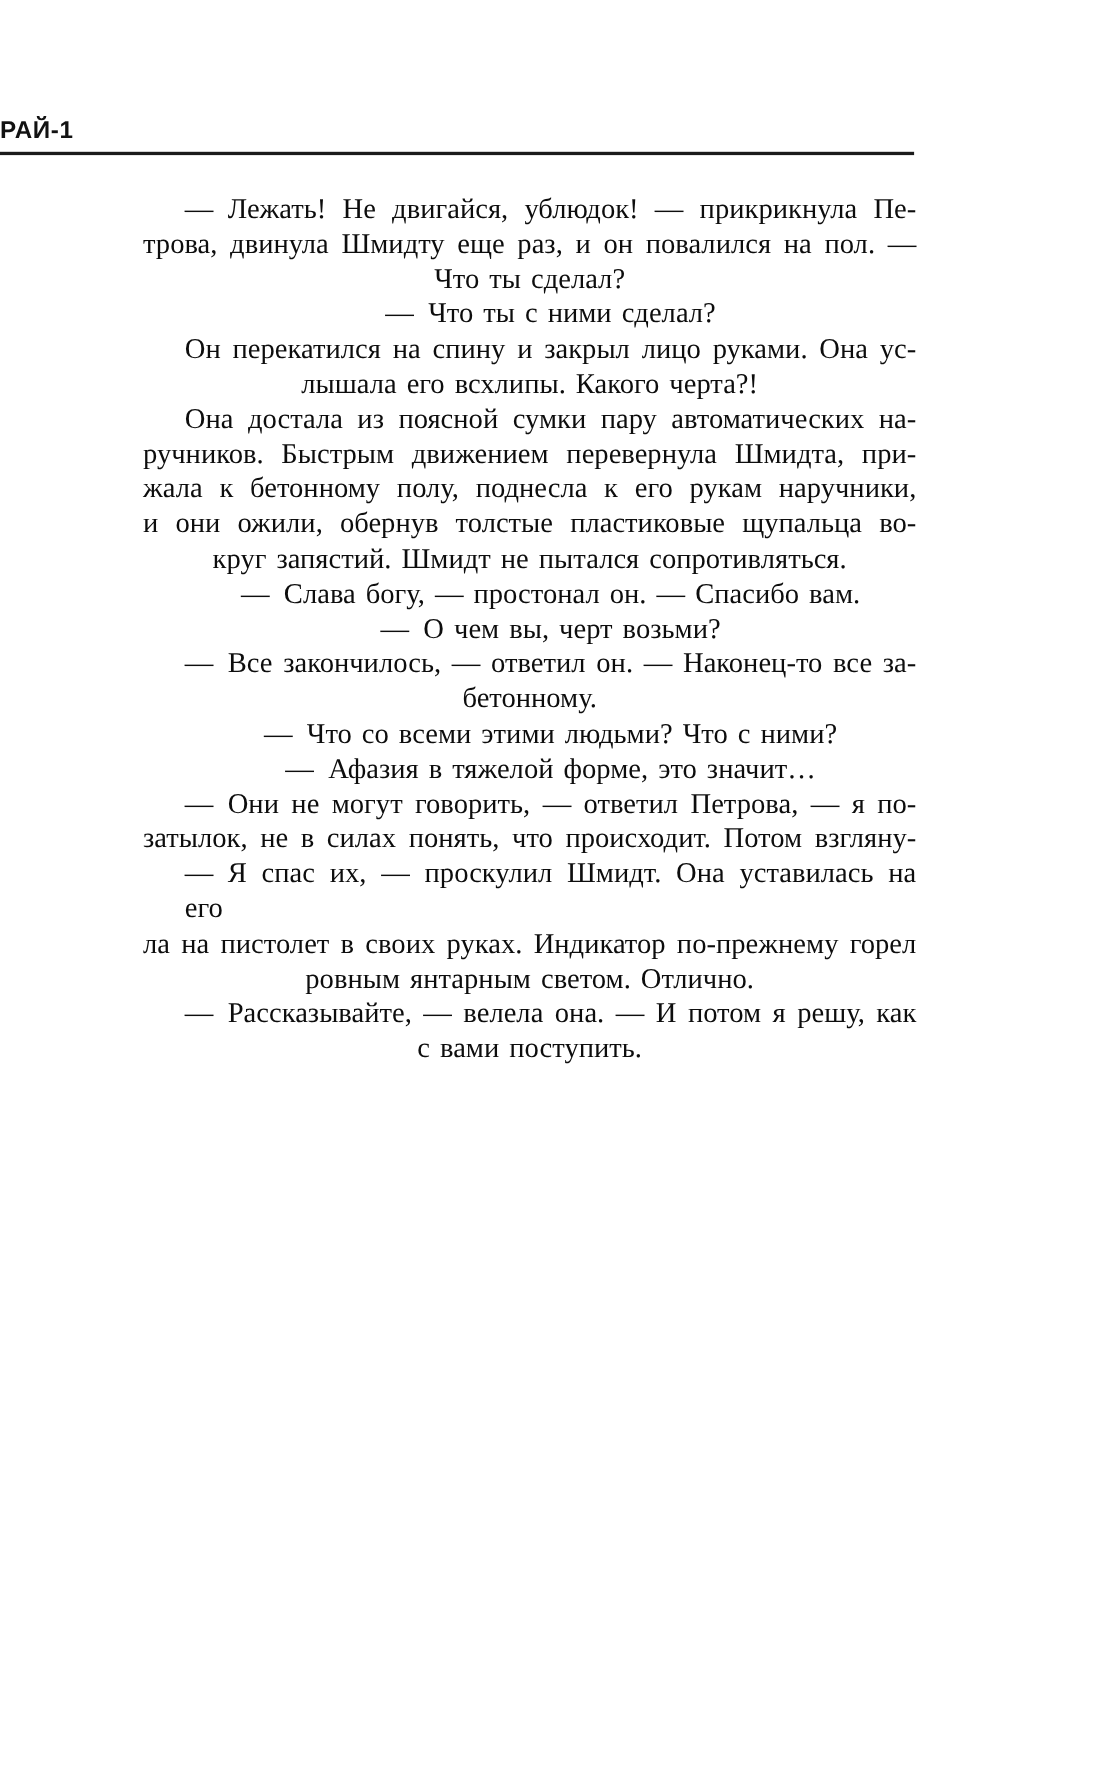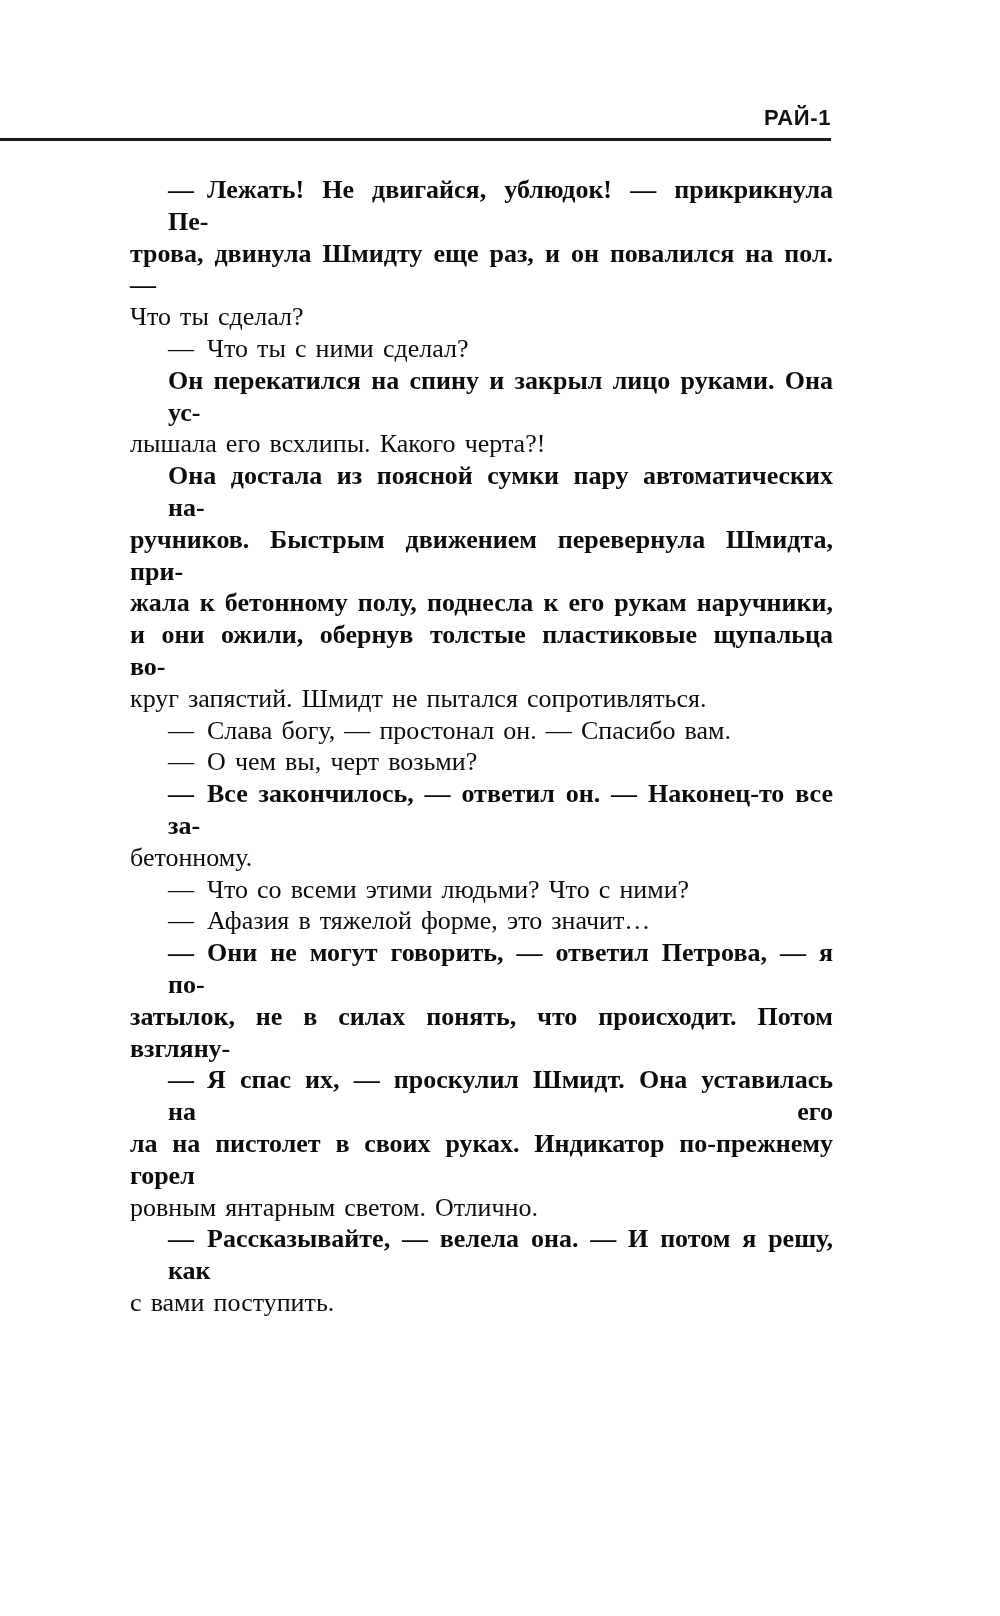--- a/index.html
+++ b/index.html
@@ -17,21 +17,21 @@
     position: absolute;
     inset: 0;
     background: #ffffff;
     overflow: hidden;
   }
   .running-head {
     position: absolute;
     top: 107px;
     left: 0;
     width: 831px;
-    text-align: right;
+    text-align: left;
     font-family: "Liberation Sans", "DejaVu Sans", sans-serif;
     font-weight: 700;
     font-size: 22px;
     line-height: 22px;
     letter-spacing: 0.6px;
     color: #121212;
   }
   .header-rule {
     position: absolute;
     top: 138px;
@@ -49,27 +49,26 @@
     font-size: 26px;
     line-height: 31.8px;
     color: #0d0d0d;
     word-spacing: 0.1em;
   }
   .para {
     margin: 0;
     padding: 0;
   }
   .line {
-    text-align: left;
+    text-align: center;
     white-space: normal;
   }
   .line.j {
     text-align: justify;
     text-align-last: justify;
-    font-weight: bold;
   }
   .line.ind {
     padding-left: 38px;
   }
 </style>
 </head>
 <body>
 
 <div class="page">
   <div class="running-head">РАЙ-1</div>

